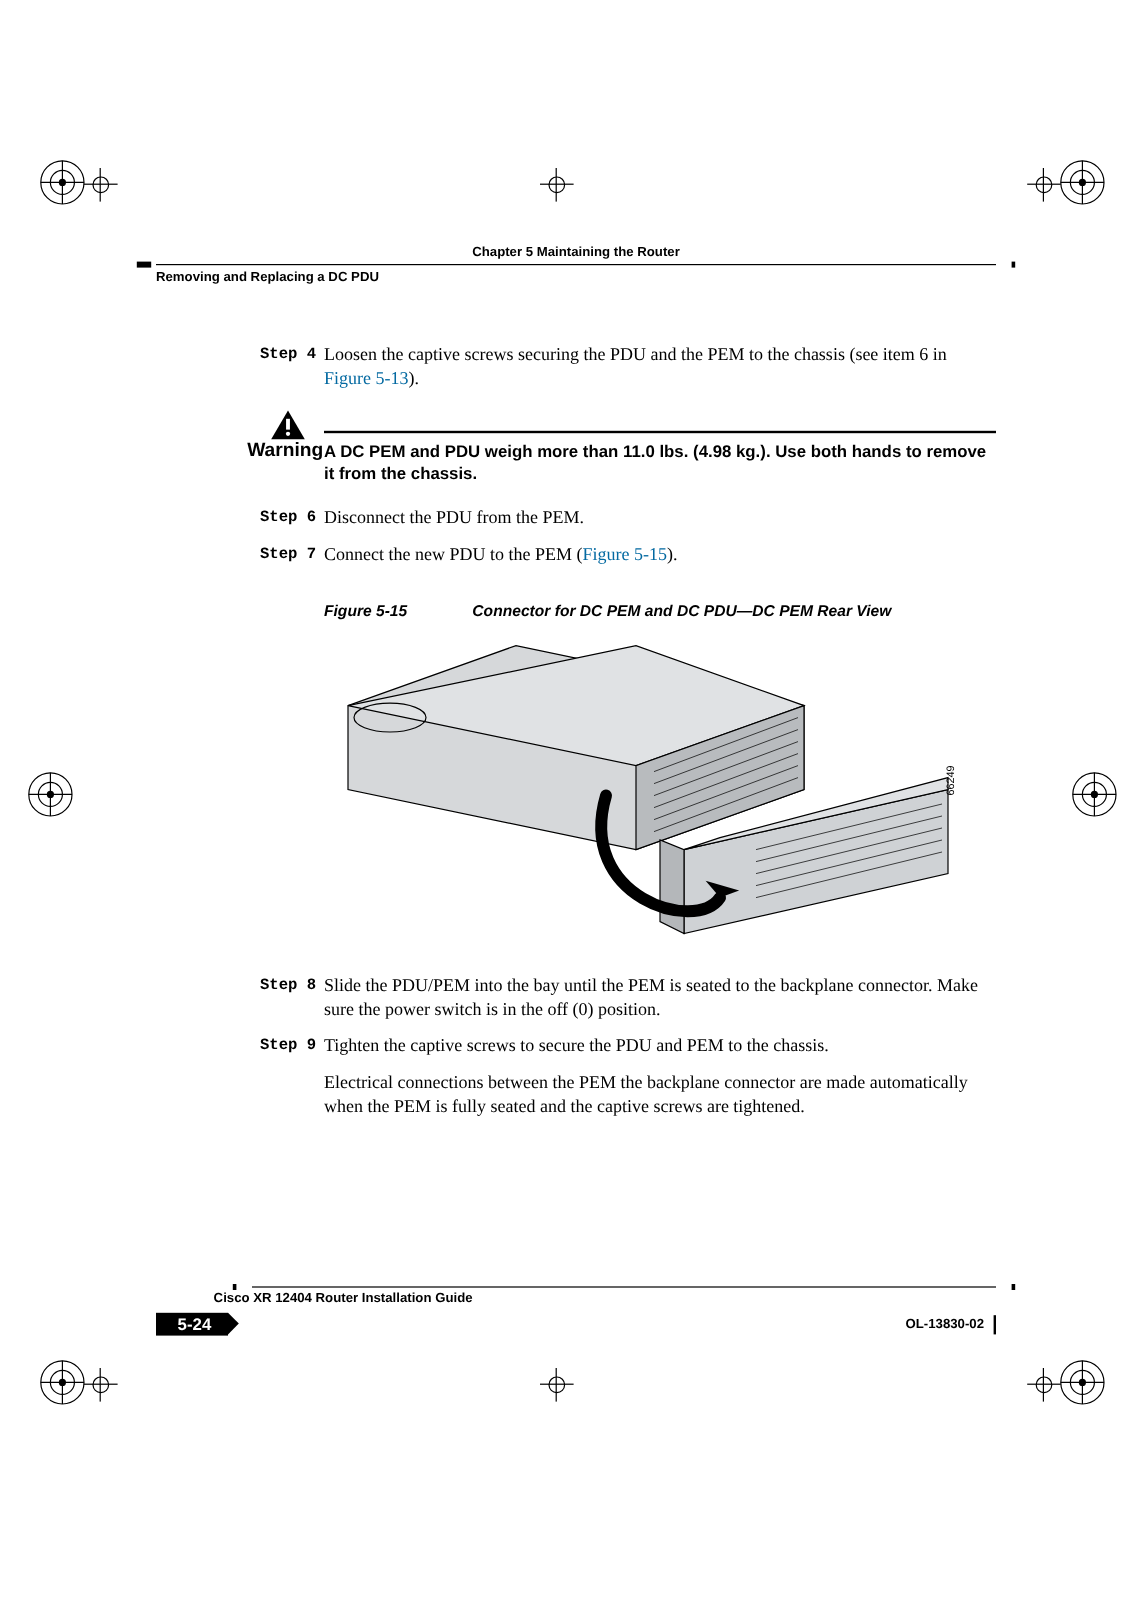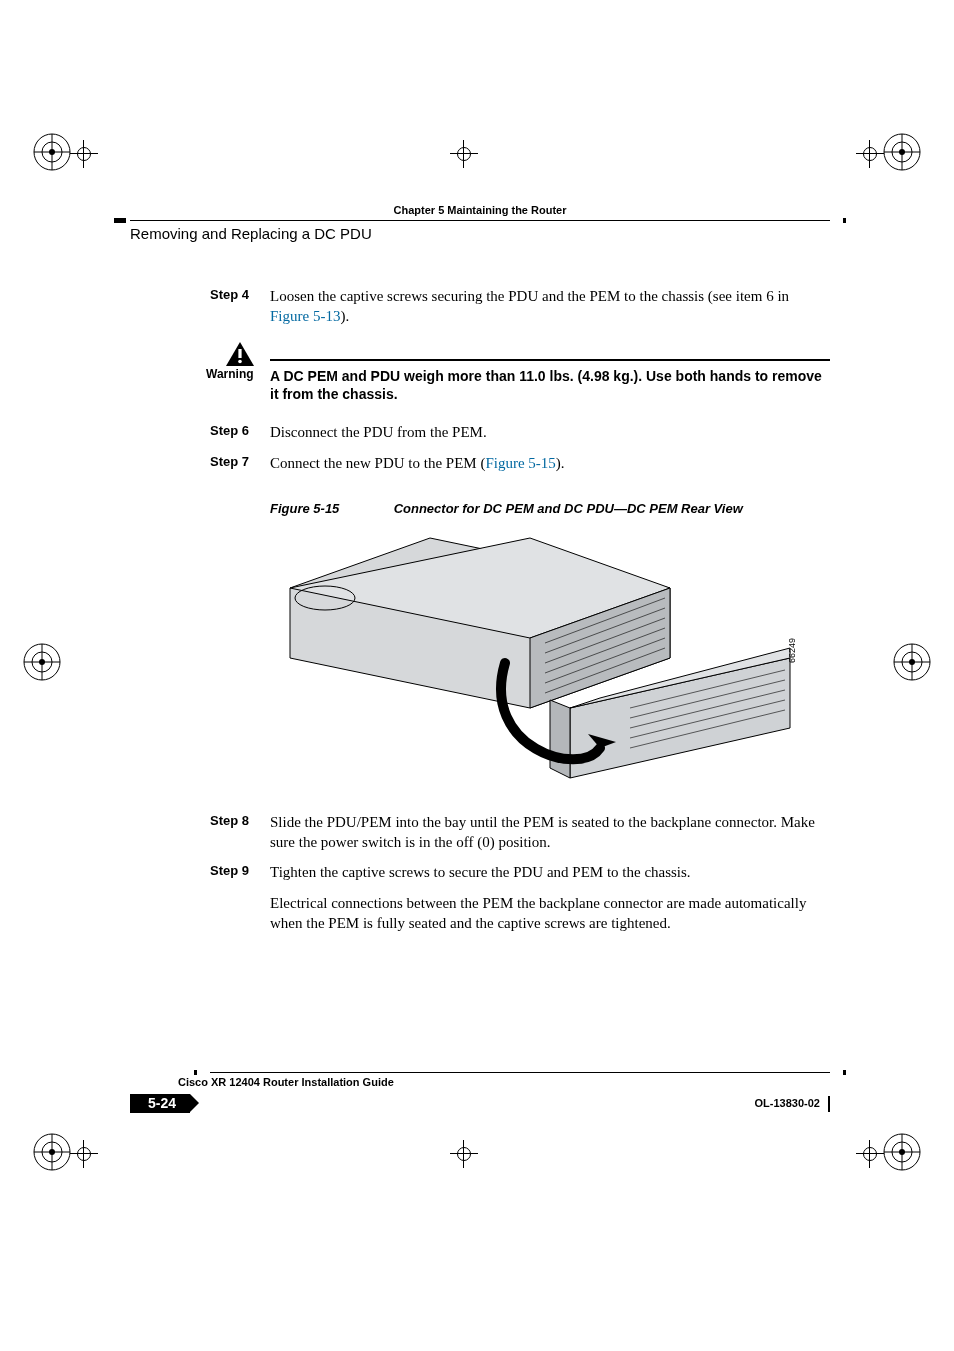--- a/index.html
+++ b/index.html
@@ -65,45 +65,46 @@
     background: #000;
   }
   .runhead .rule .tick-r {
     position: absolute;
     right: -16px; top: -3px;
     width: 3px; height: 5px;
     background: #000;
   }
   .runhead .section {
     font-family: Arial, Helvetica, sans-serif;
-    font-weight: normal;
-    font-size: 15px;
+    font-weight: bold;
+    font-size: 11px;
     margin-top: 4px;
   }
 
   .body {
     position: absolute;
     left: 130px;
     top: 280px;
     width: 700px;
   }
 
   .step-row {
     display: flex;
     margin: 6px 0 10px 0;
     line-height: 1.35;
   }
   .step-label {
     width: 140px;
     flex: 0 0 140px;
-    font-family: Liberation Sans, sans-serif;
+    font-family: Liberation Mono, monospace;
     font-weight: bold;
     font-size: 13px;
     padding-left: 80px;
     box-sizing: border-box;
+    text-align: center;
   }
   .step-text {
     flex: 1;
     font-size: 15px;
   }
   .xref { color: #0369a1; }
 
   .admon {
     margin: 14px 0 18px 0;
   }
@@ -119,21 +120,21 @@
   .admon .row1 { display:flex; align-items:flex-end; }
   .admon .row2 { display:flex; }
   .admon .hr {
     flex:1;
     border-top: 2.5px solid #000;
     margin-bottom: 6px;
   }
   .admon-label {
     font-family: Arial, Helvetica, sans-serif;
     font-weight: bold;
-    font-size: 12px;
+    font-size: 16px;
     width: 140px;
     flex: 0 0 140px;
     padding-left: 76px;
     box-sizing: border-box;
   }
   .admon-text {
     flex:1;
     font-family: Arial, Helvetica, sans-serif;
     font-weight: bold;
     font-size: 14px;

